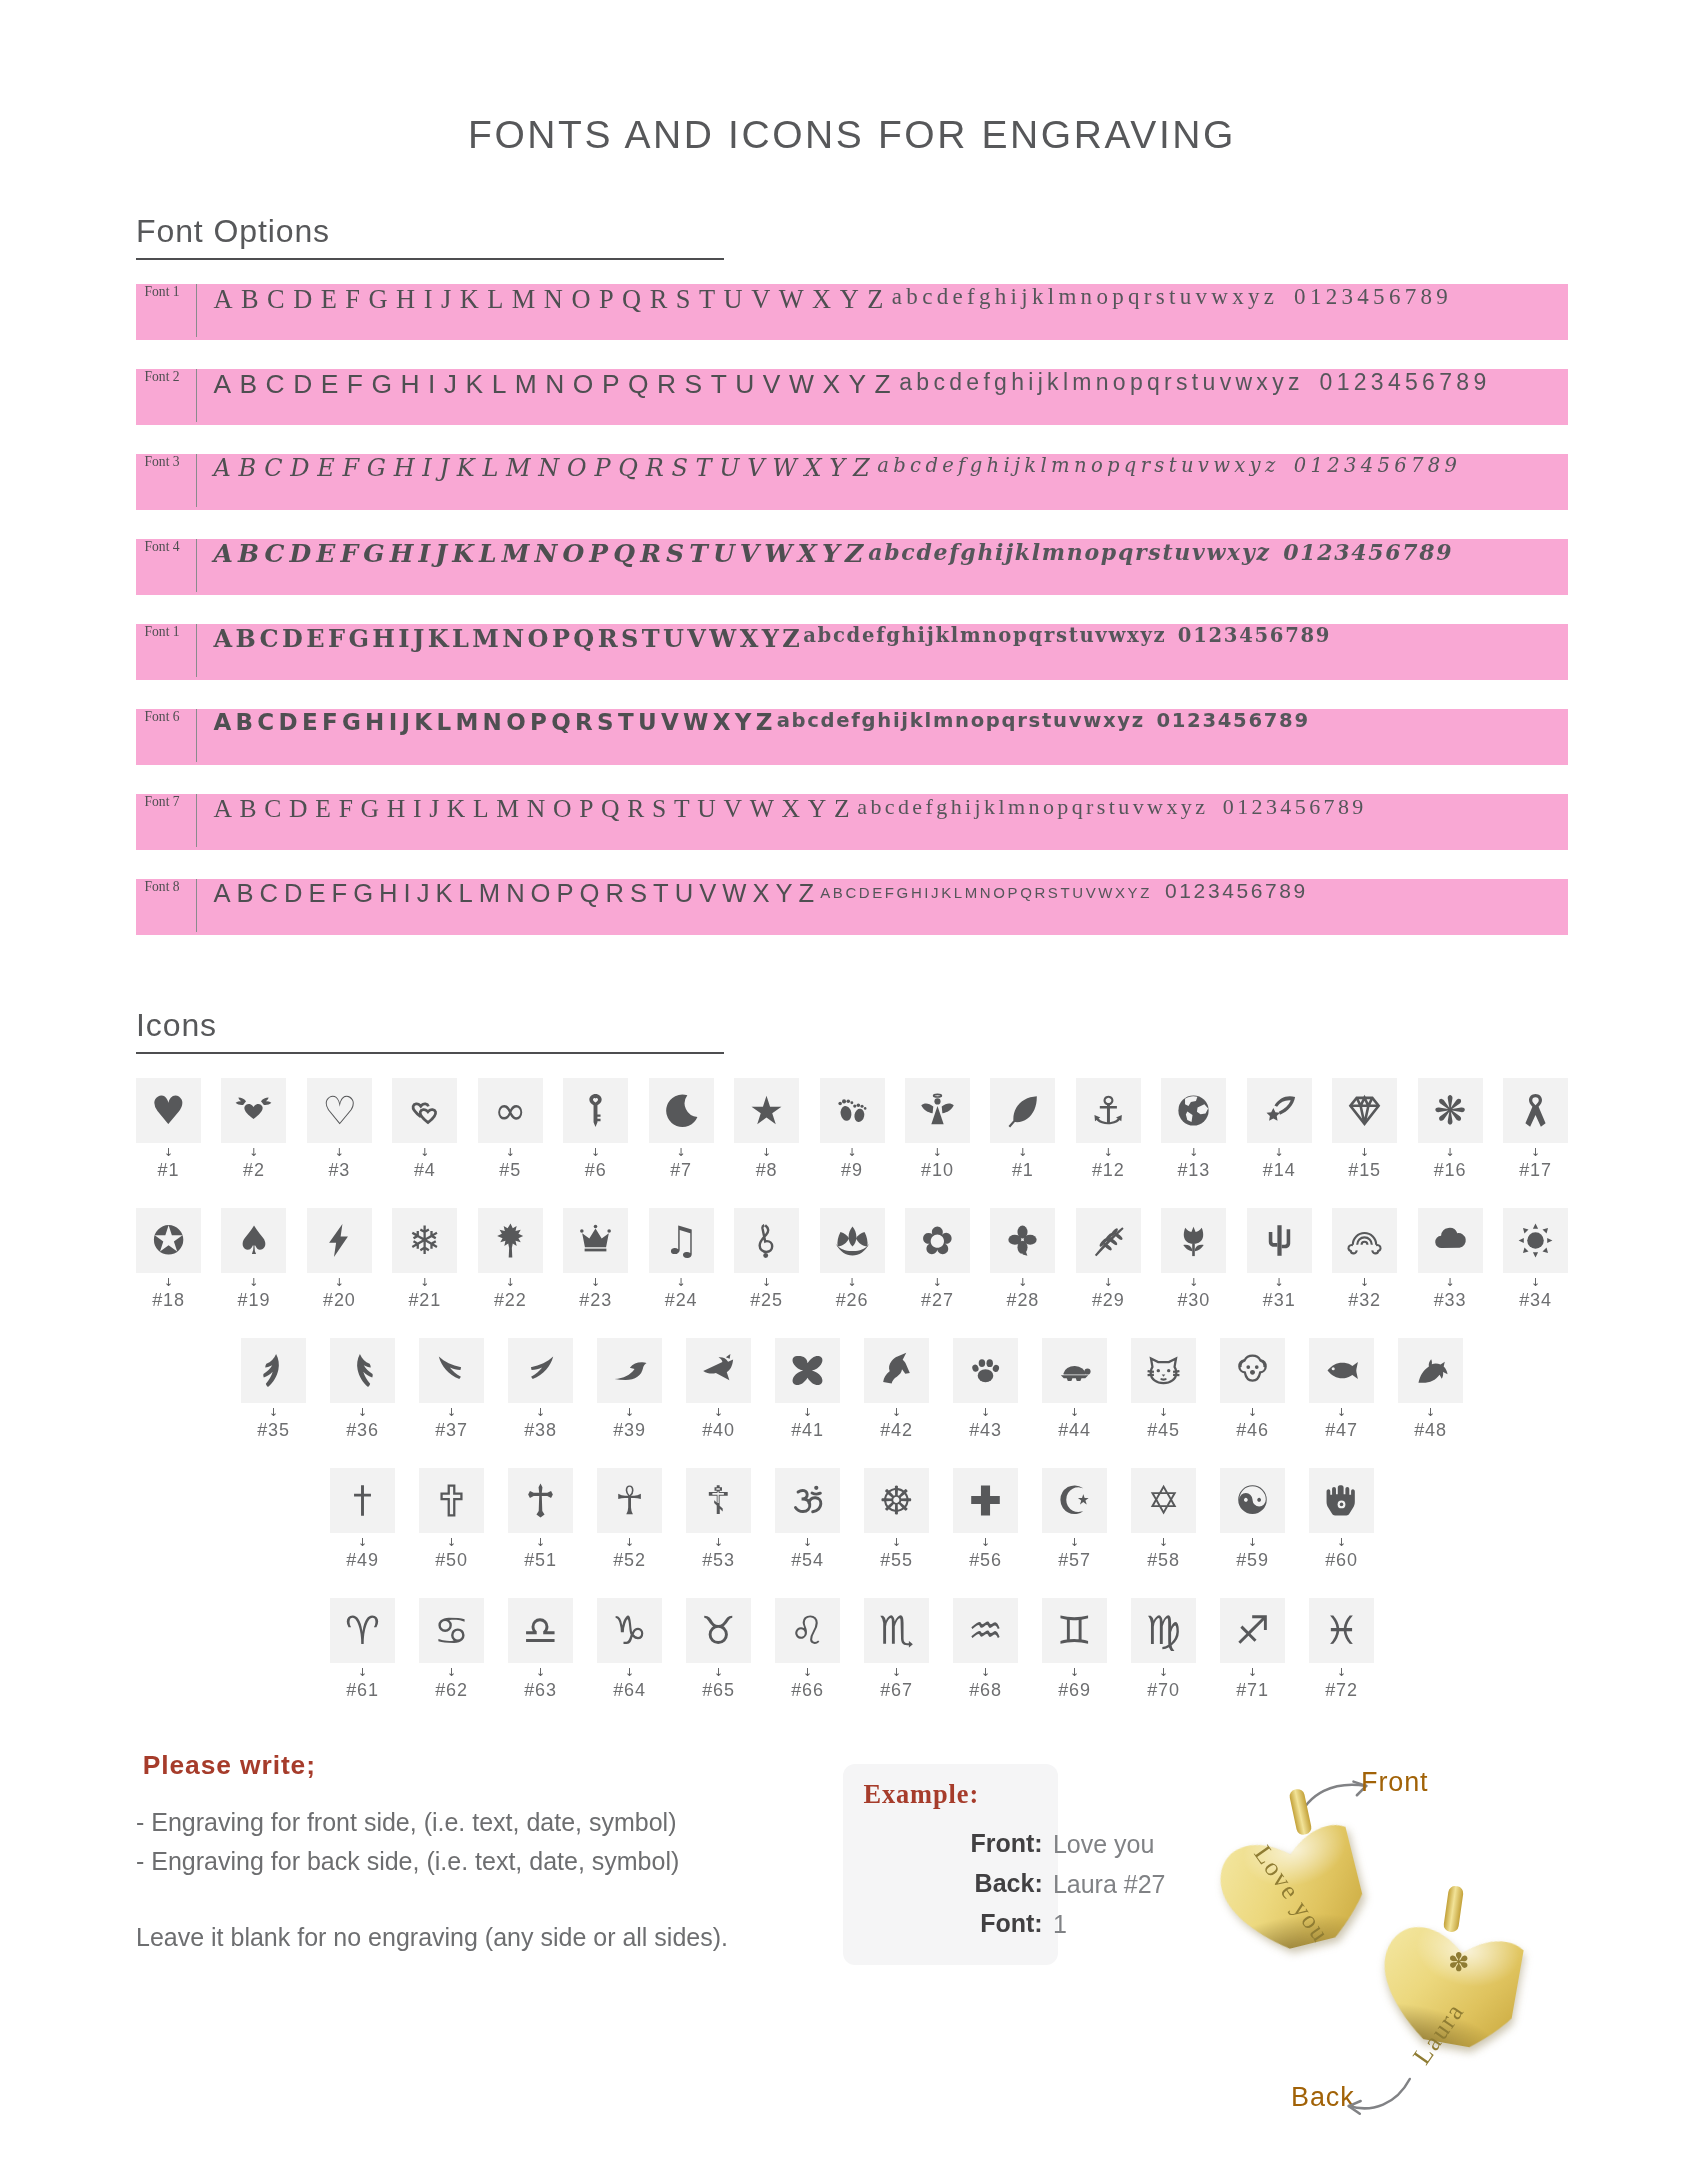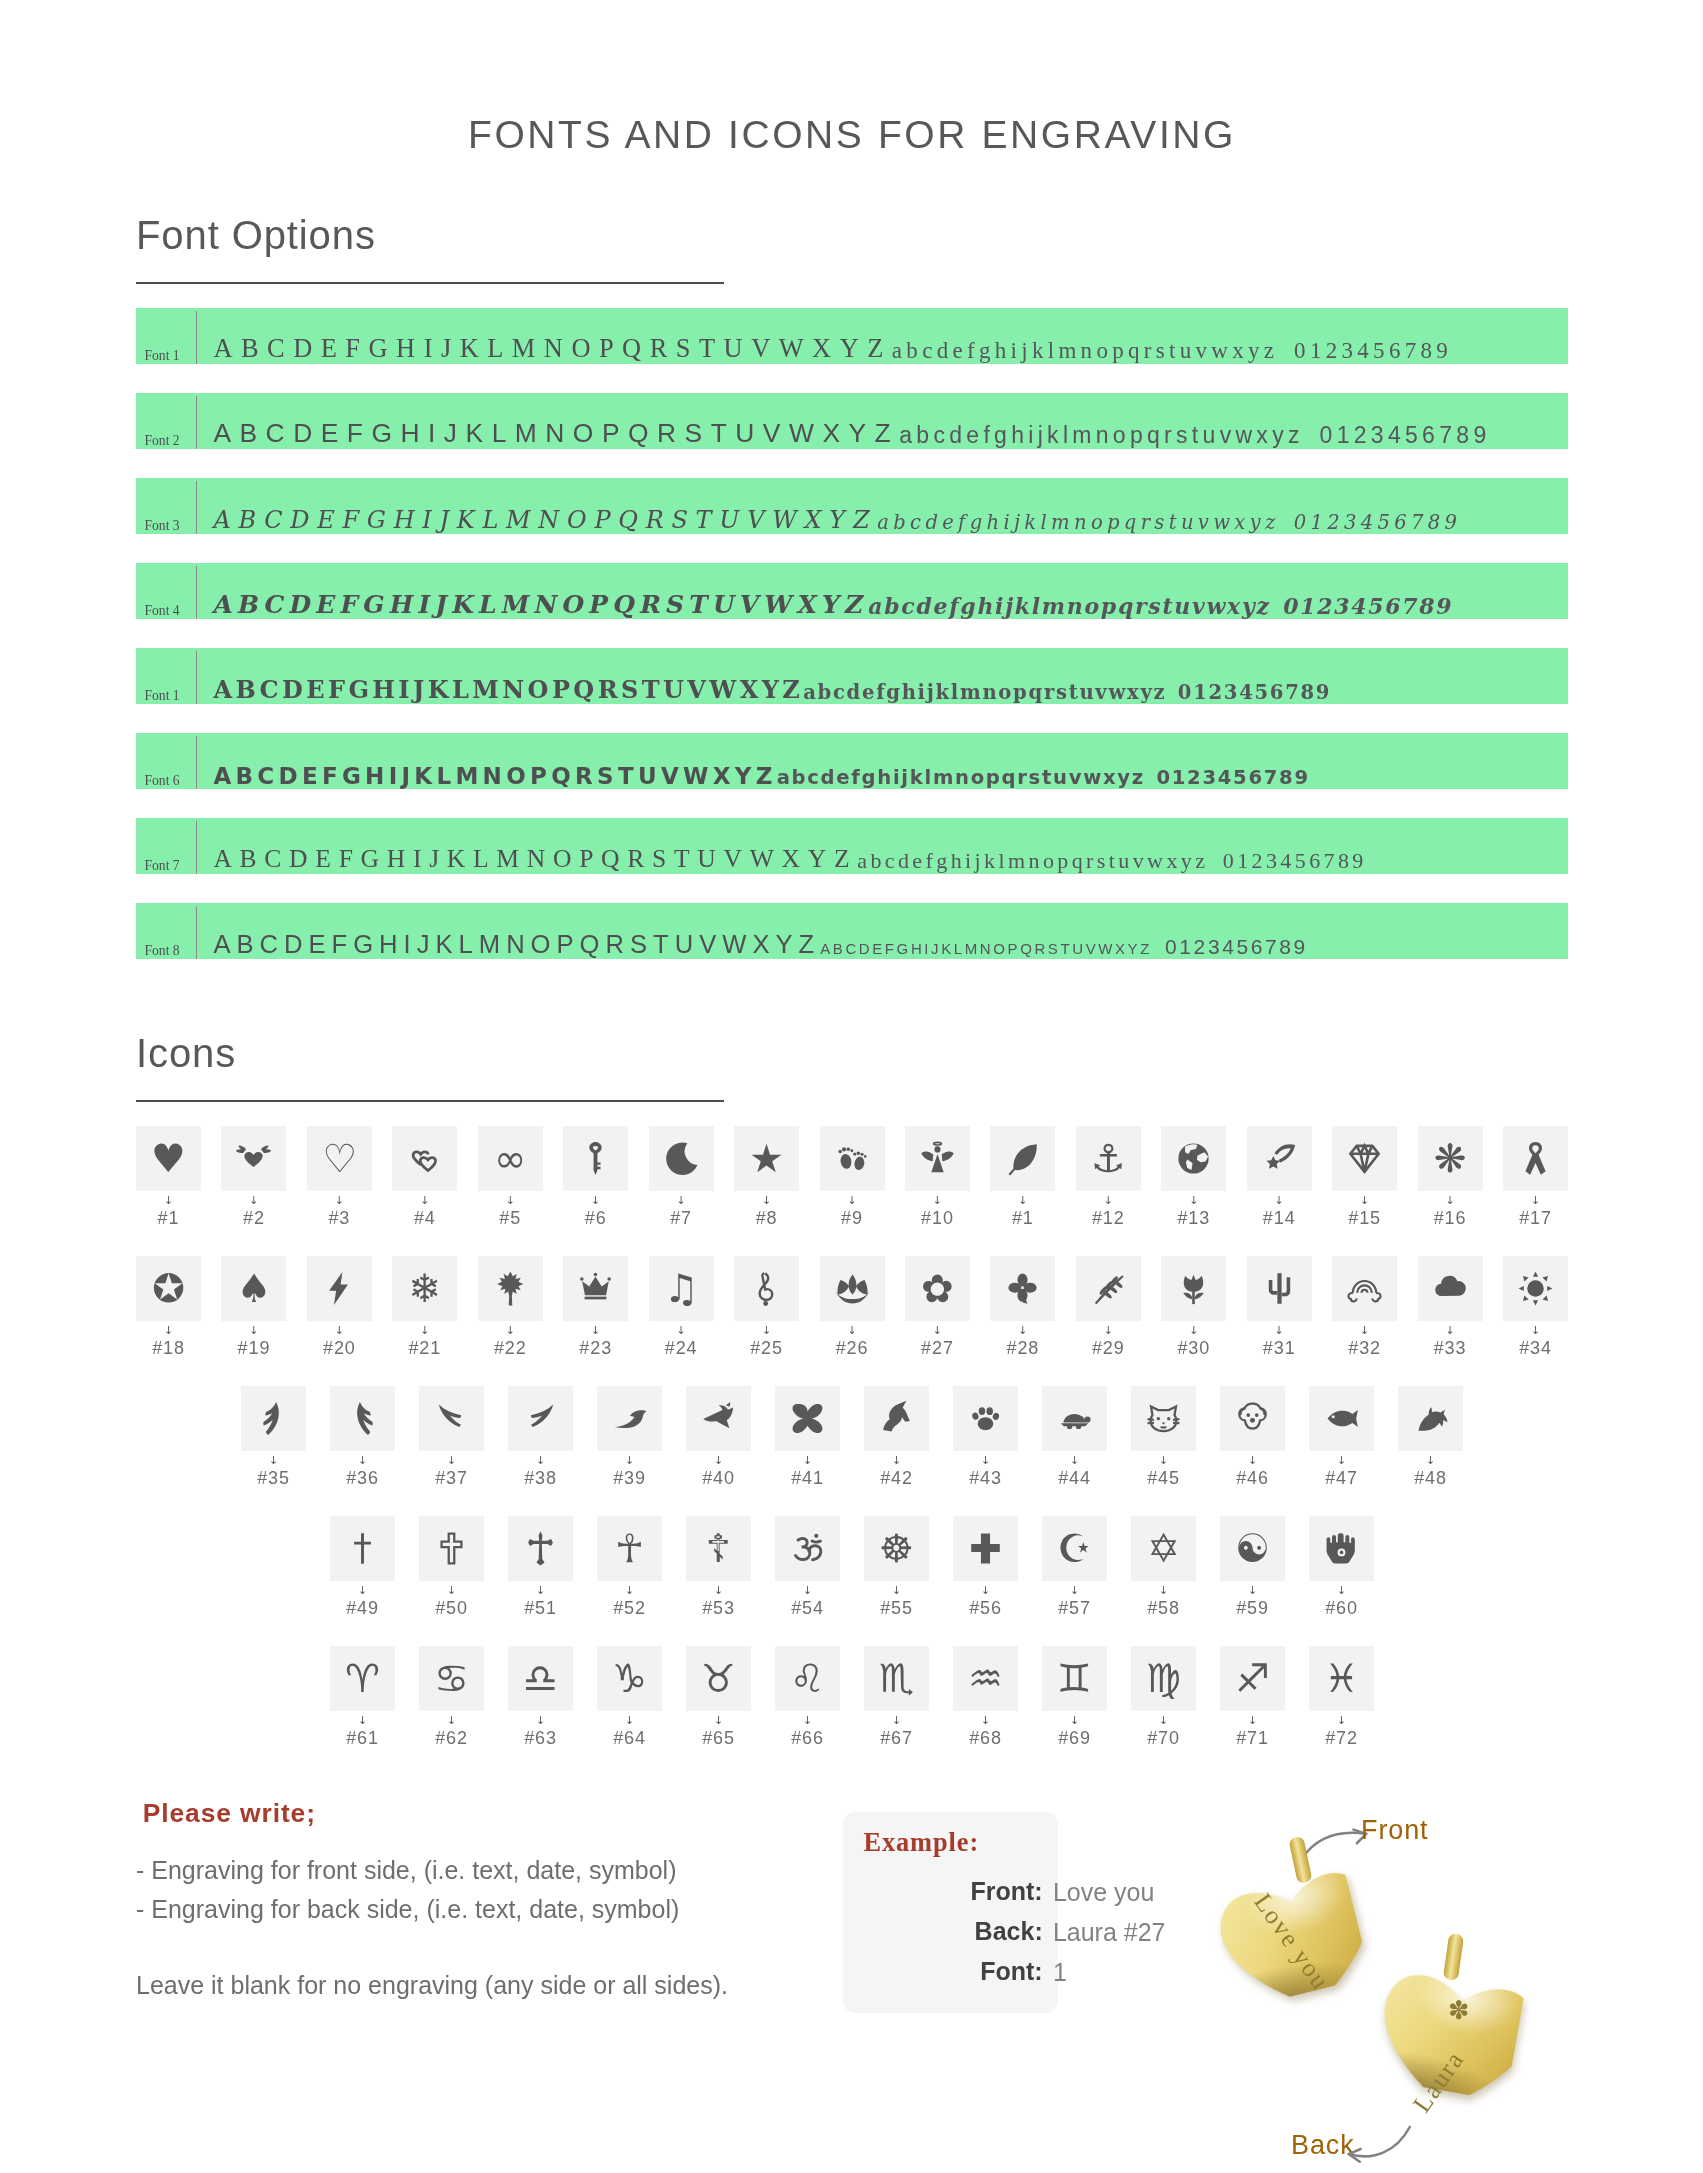--- a/index.html
+++ b/index.html
@@ -1,25 +1,25 @@
 <!DOCTYPE html>
 <html style="font-size:13.6px"><head>
 <meta charset="utf-8">
 <style>
   html,body{margin:0;padding:0;background:#fff;}
   body{width:1704px;height:2174px;overflow:hidden;font-family:"Liberation Sans",sans-serif;color:#58595b;position:relative;}
   .page{padding:0 136px;}
   .title{margin:12px;padding-top:101px;text-align:center;font-size:39px;font-weight:normal;letter-spacing:2.6px;color:#57585a;}
-  .sec-head{display:inline-block;font-size:40px;color:#57585a;letter-spacing:0.9px;padding-bottom:24px;border-bottom:2.6px solid #4d4e50;font-weight:normal;margin:0;}
+  .sec-head{display:inline-block;font-size:32px;color:#57585a;letter-spacing:0.9px;padding-bottom:8px;border-bottom:2.6px solid #4d4e50;font-weight:normal;margin:0;}
   .w-fonts{width:588px;}
   .w-icons{width:588px;}
   .w-instr{width:537px;}
   #font-options{margin-top:56px;}
   #font-rows{margin-top:24px;}
-  .font-row{display:flex;align-items:flex-end;background:#86efac;height:56px;margin-bottom:29px;padding:0 15.3px 0 8.5px;}
+  .font-row{display:flex;align-items:flex-start;background:#f9a8d4;height:56px;margin-bottom:29px;padding:0 15.3px 0 8.5px;}
   .font-label{width:51px;flex:none;font-family:"Liberation Serif",serif;font-size:13.6px;color:#4d4e50;}
   .vline{width:0.9px;height:53px;background:#8a8b8d;flex:none;}
   .alpha{white-space:nowrap;}
   .u{font-size:26.4px;color:#4e4f51;margin-left:17px;}
   .l{font-size:23px;color:#55565a;}
   .f1{font-family:"Liberation Serif",serif;letter-spacing:8.5px;}
   .f1l{font-family:"Liberation Serif",serif;letter-spacing:4.3px;}
   .f2{font-family:"Liberation Sans",sans-serif;letter-spacing:8.5px;}
   .f2l{font-family:"Liberation Sans",sans-serif;letter-spacing:4.3px;}
   .f3{font-family:"DejaVu Serif",serif;font-style:italic;letter-spacing:7.7px;font-size:24px;}

